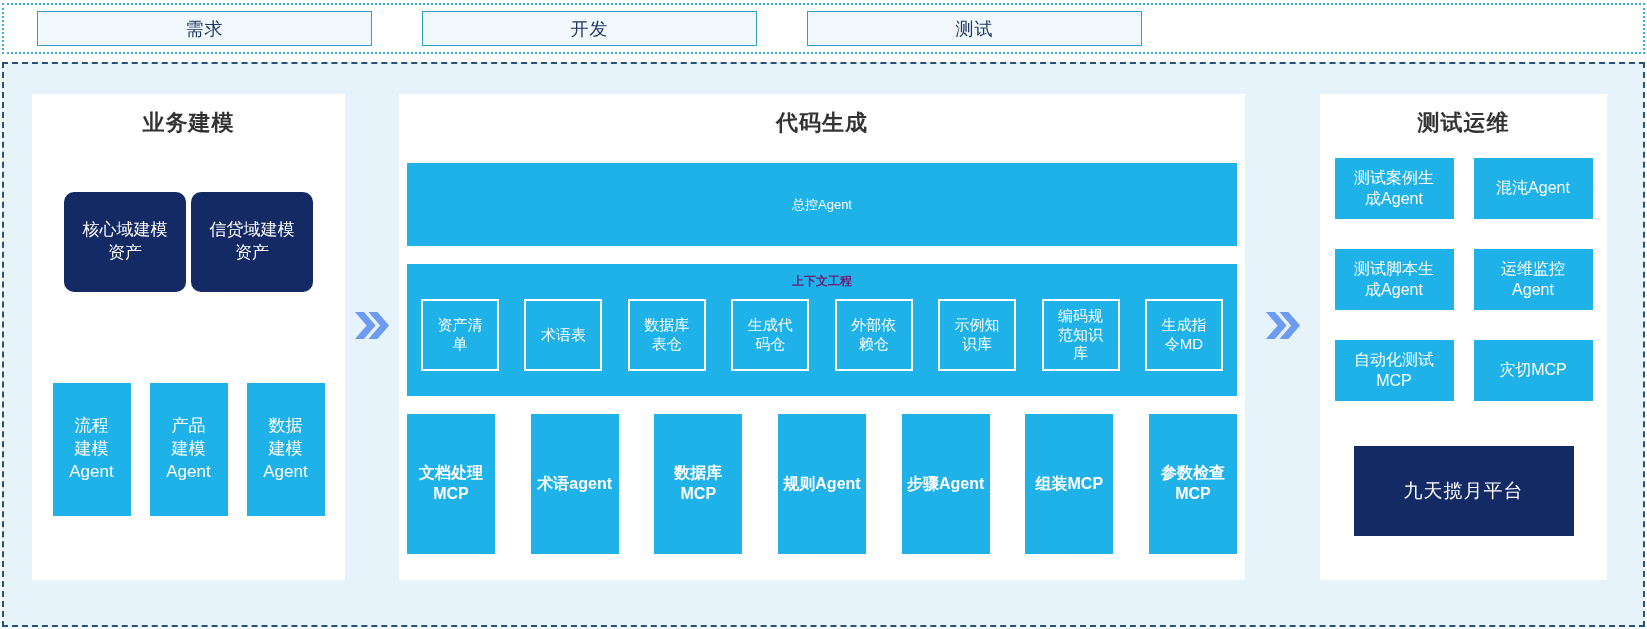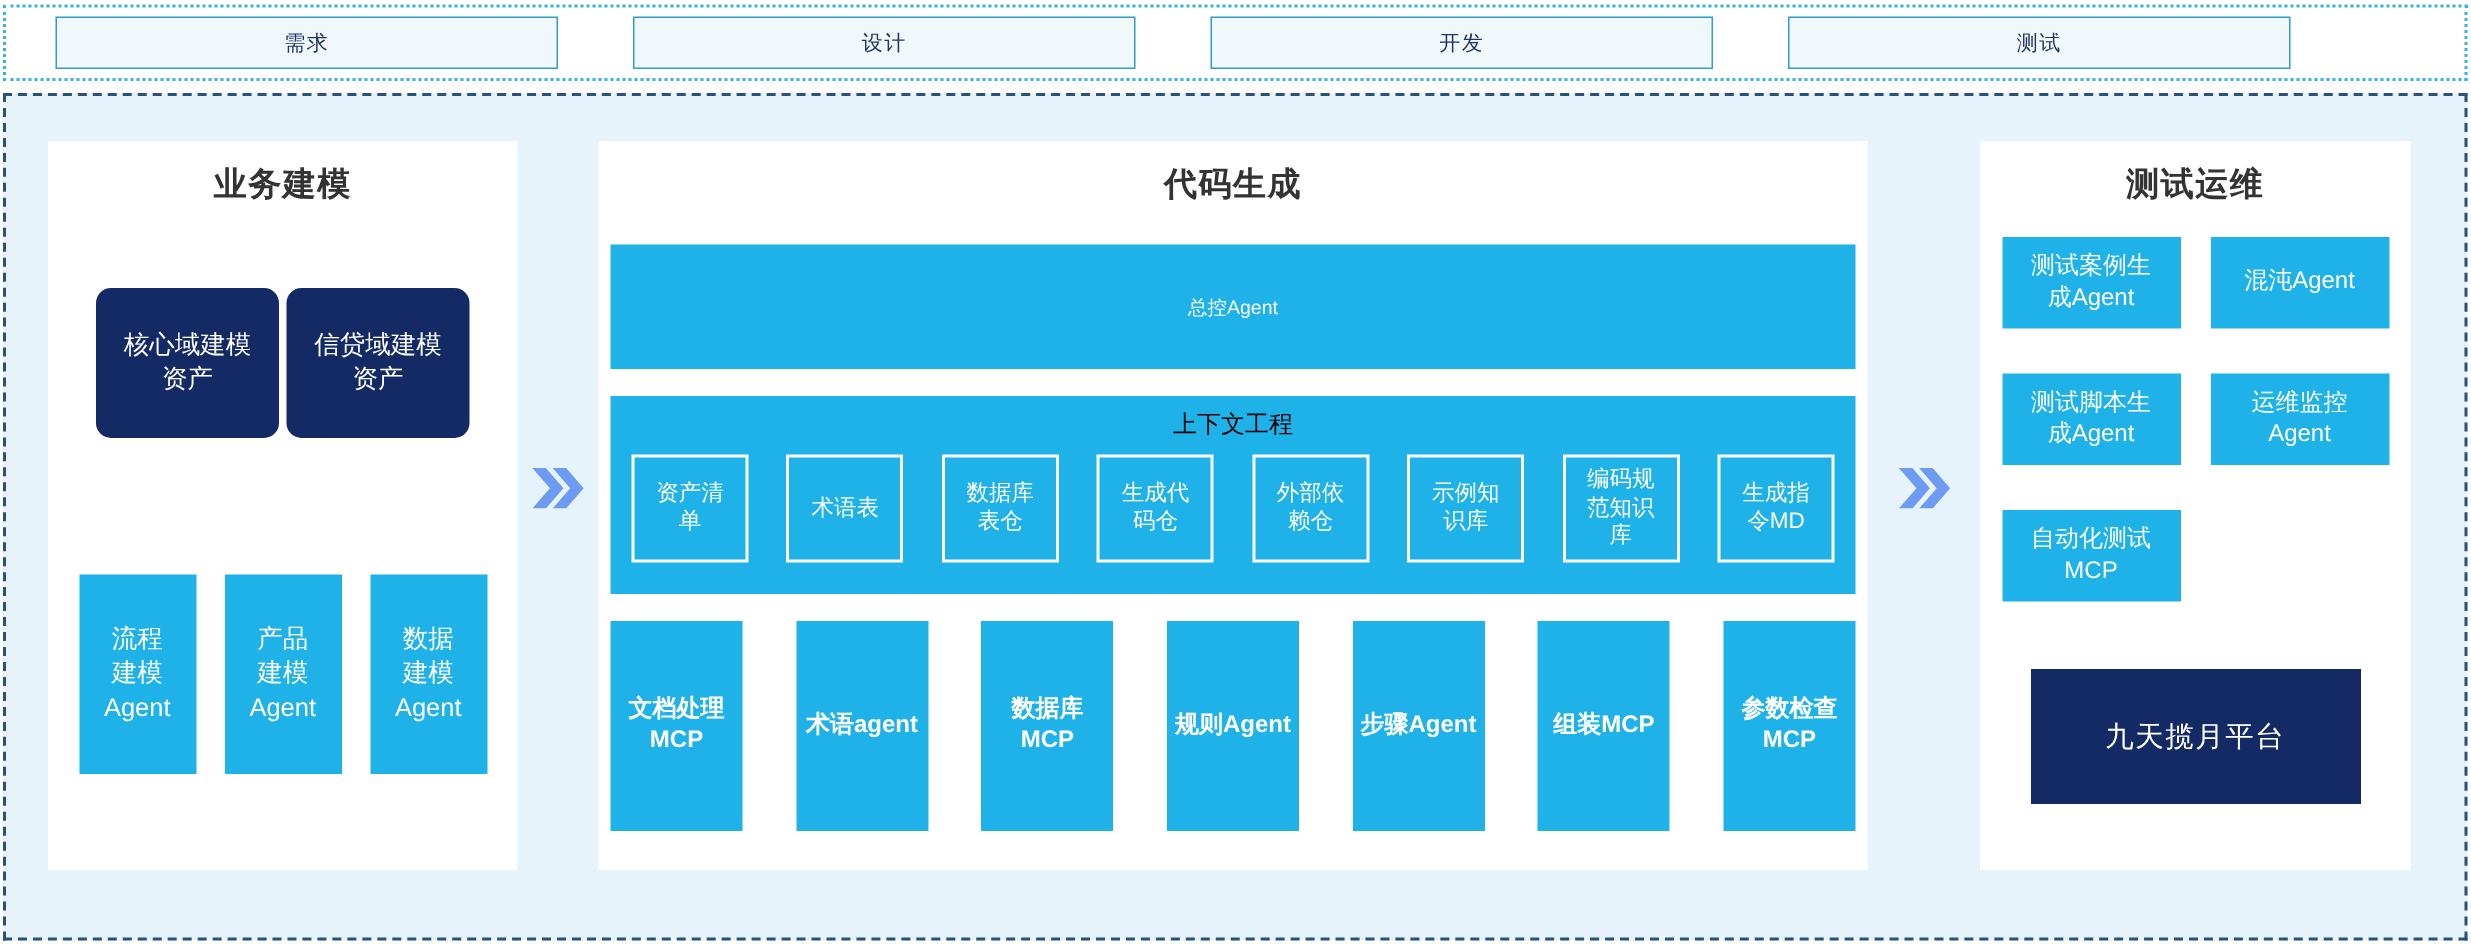--- a/index.html
+++ b/index.html
@@ -8,21 +8,21 @@
 
   
   .phase-strip {
     position:absolute; left:2px; top:3px; width:1643px; height:51px;
     background:#ffffff; border:2px dotted #35b2e0;
     display:flex; align-items:center; padding-left:33px; gap:50px;
   }
   .phase-box {
     width:335px; height:35px; background:#f1f8fb; border:1px solid #2f9fc9;
     display:flex; align-items:center; justify-content:center;
-    color:#1f3563; font-size:14px; letter-spacing:1px;
+    color:#1f3563; font-size:18px; letter-spacing:1px;
   }
 
   
   .main-board {
     position:absolute; left:2px; top:62px; width:1643px; height:565px;
     background:#e7f3fb; border:2px dashed #28527c;
     display:flex; align-items:flex-start; padding:30px 0 0 28px;
   }
   .panel { background:#ffffff; height:486px; }
   .panel-title {
@@ -48,21 +48,21 @@
   }
 
   
   .panel-mid { width:846px; padding:0 8px; }
   .master-bar {
     margin-top:27px; height:83px; background:#1fb2e9;
     display:flex; align-items:center; justify-content:center;
     color:#ffffff; font-size:13px;
   }
   .context-box { margin-top:18px; height:132px; background:#1fb2e9; padding-top:9px; }
-  .context-title { text-align:center; color:#000000; font-size:16px; }
+  .context-title { text-align:center; color:#701a75; font-size:12px;font-weight:bold; }
   .context-items {
     margin-top:9px; padding:0 14px; display:flex; justify-content:space-between;
   }
   .context-item {
     width:78px; height:72px; border:2px solid #ffffff;
     color:#ffffff; font-size:15px; line-height:1.25; text-align:center;
     display:flex; align-items:center; justify-content:center; white-space:pre-line;
   }
   .workers-row { margin-top:18px; display:flex; justify-content:space-between;font-weight:bold; }
   .worker-box {
@@ -90,23 +90,20 @@
 
   .sp1 { width:54px; }
   .sp2 { width:75px; }
 </style>
 </head>
 <body>
 
 <div class="phase-strip">
   <div class="phase-box">
     <span>需求</span>
-  </div>
-  <div class="phase-box">
-    <span>设计</span>
   </div>
   <div class="phase-box">
     <span>开发</span>
   </div>
   <div class="phase-box">
     <span>测试</span>
   </div>
 </div>
 
 <div class="main-board">
@@ -194,17 +191,18 @@
     <div class="testops-grid">
       <div class="testops-box">测试案例生
 成Agent</div>
       <div class="testops-box">混沌Agent</div>
       <div class="testops-box">测试脚本生
 成Agent</div>
       <div class="testops-box">运维监控
 Agent</div>
       <div class="testops-box">自动化测试
 MCP</div>
+      <div class="testops-box">灾切MCP</div>
     </div>
     <div class="platform-box">九天揽月平台</div>
   </div>
 
 </div>
 
 </body></html>

